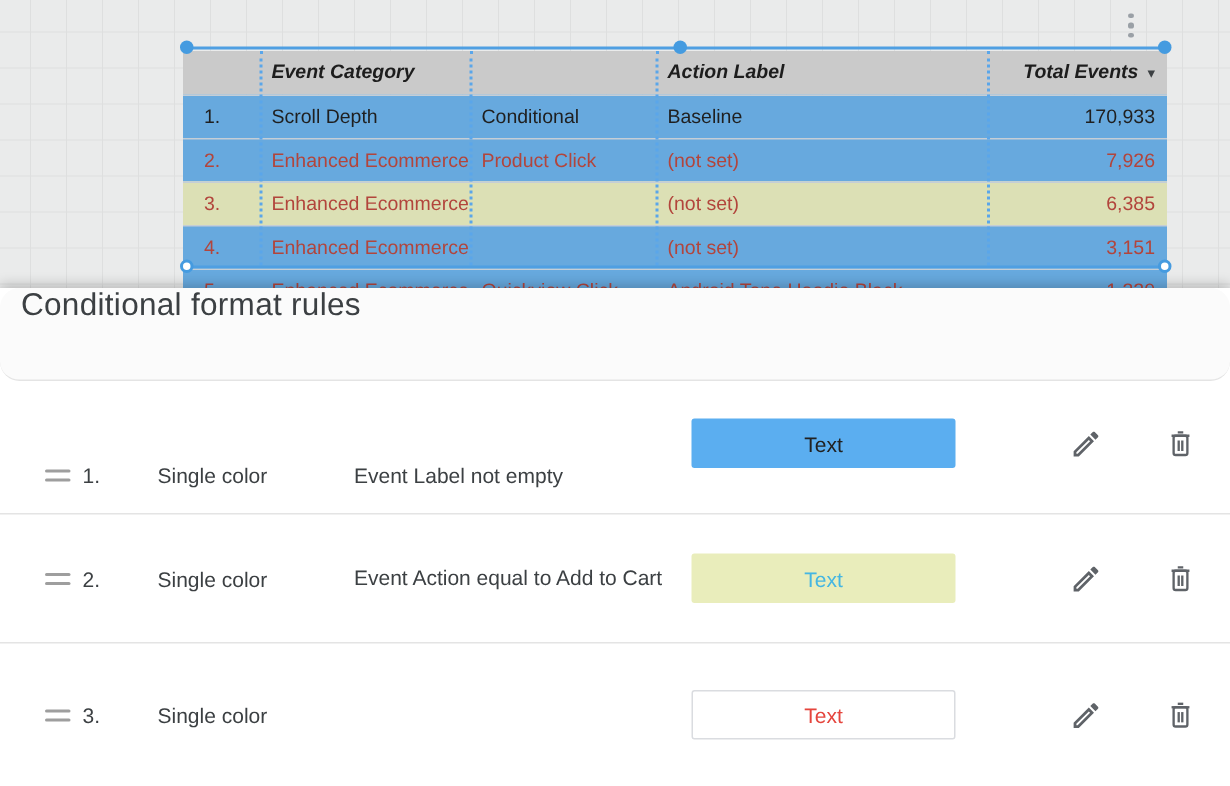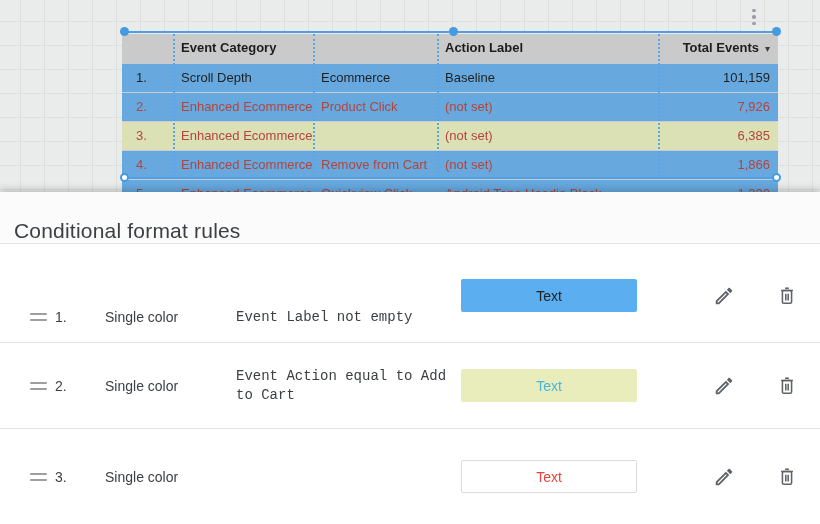--- a/index.html
+++ b/index.html
@@ -12,21 +12,21 @@
     background-color:#eaebeb;
     background-image:linear-gradient(#dedfdf 1px,transparent 1px),
                      linear-gradient(90deg,#dedfdf 1px,transparent 1px);
     background-size:24px 24px;background-position:-4px -3px;
   }
   .kebab{position:absolute;left:747px;top:4px;width:14px;height:26px;display:flex;
          flex-direction:column;align-items:center;justify-content:center;gap:3px;cursor:pointer;}
   .kebab i{width:3.5px;height:3.5px;border-radius:50%;background:#9aa0a6;}
 
   .table{position:absolute;left:122px;top:34px;width:656px;}
-  .thead{position:relative;height:29px;background:#cacaca;font-weight:bold;font-size:13px;color:#1d1d1d;}
+  .thead{position:relative;height:29px;background:#cacaca;font-weight:bold;font-size:13px;color:#1d1d1d;font-style:italic;}
   .trow{position:relative;height:29px;font-size:13px;border-top:1px solid #c5ced6;}
   .bg-blue{background:#67a9de;}
   .bg-yellow{background:#dce0b5;}
   .t-dark .c{color:#1f1f1f;}
   .t-red .c{color:#b2453c;}
   .c,.h{position:absolute;top:0;height:100%;line-height:28px;white-space:nowrap;}
   .pos-num{left:14px;}
   .pos-cat{left:59px;}
   .pos-act{left:199px;}
   .pos-lab{left:323px;}
@@ -37,34 +37,34 @@
   .sel-line{position:absolute;left:122px;width:656px;height:2px;background:#4f9fe2;z-index:5;}
   .sel-top{top:31px;}
   .sel-bottom{top:177px;}
   .handle{position:absolute;width:9px;height:9px;border-radius:50%;background:#459be0;z-index:6;}
   .handle.hollow{background:#fff;border:2px solid #459be0;}
   .dotcol{position:absolute;top:34px;height:143px;width:0;border-left:2px dotted #5aa6ea;z-index:4;}
 
   
   .panel{position:absolute;left:0;top:192px;width:820px;height:332px;background:#fff;
          box-shadow:0 -2px 8px rgba(0,0,0,.22);}
-  .panel-header{position:absolute;left:0;top:0;width:100%;height:52px;background:#fbfbfb;
-                border-bottom:1px solid #e4e4e4;display:flex;align-items:flex-end;}
+  .panel-header{position:absolute;left:0;top:0;width:100%;height:62px;background:#fbfbfb;
+                border-bottom:1px solid #e4e4e4;display:flex;align-items:flex-start;border-radius:13px;}
   .panel-title{font-size:21px;color:#3c4043;margin-left:14px;letter-spacing:.2px;}
   .rule{position:absolute;left:0;width:100%;color:#3c4043;font-size:14px;}
   .rule-1{top:50px;height:101px;border-bottom:1px solid #e4e4e4;}
   .rule-1 .mid{top:25px;}
   .rule-2{top:151px;height:86px;border-bottom:1px solid #e4e4e4;}
   .rule-3{top:237px;height:95px;}
   .mid{position:absolute;top:0;height:100%;display:flex;align-items:center;}
   .col-drag{left:28px;width:20px;cursor:grab;flex-direction:column;justify-content:center;gap:4px;display:flex;}
   .col-drag i{display:block;width:17px;height:2px;background:#9e9e9e;border-radius:1px;}
   .col-num{left:55px;}
   .col-type{left:105px;}
-  .col-cond{left:236px;width:218px;white-space:pre-line;line-height:19px;font-family:Liberation Mono, monospace;}
+  .col-cond{left:236px;width:218px;white-space:pre-line;line-height:19px;}
   .swatch{left:461px;width:176px;height:33px;top:50%;margin-top:-16.5px;border-radius:2px;
           display:flex;align-items:center;justify-content:center;position:absolute;cursor:pointer;}
   .rule-1 .swatch{margin-top:0;top:37px;}
   .sw-1{background:#5baef0;color:#212121;}
   .sw-2{background:#e9edbb;color:#45b6e2;}
   .sw-3{background:#ffffff;color:#e5453d;border:1px solid #dadce0;}
   .icon-btn{position:absolute;width:36px;height:36px;top:50%;margin-top:-18px;display:flex;
             align-items:center;justify-content:center;cursor:pointer;border:none;background:none;padding:0;}
   .rule-1 .icon-btn{margin-top:0;top:36px;}
   .btn-edit{left:706px;}
@@ -88,46 +88,45 @@
       <div class="thead">
         <span class="h pos-num"></span>
         <span class="h pos-cat">Event Category</span>
         <span class="h pos-lab">Action Label</span>
         <span class="h pos-tot"><span>Total Events</span><span class="sort">▾</span></span>
       </div>
 
       <div class="trow bg-blue t-dark">
         <span class="c pos-num">1.</span>
         <span class="c pos-cat">Scroll Depth</span>
-        <span class="c pos-act">Ecommerce</span>
+        <span class="c pos-act">Conditional</span>
         <span class="c pos-lab">Baseline</span>
-        <span class="c pos-tot">101,159</span>
+        <span class="c pos-tot">170,933</span>
       </div>
 
       <div class="trow bg-blue t-red">
         <span class="c pos-num">2.</span>
         <span class="c pos-cat">Enhanced Ecommerce</span>
         <span class="c pos-act">Product Click</span>
         <span class="c pos-lab">(not set)</span>
         <span class="c pos-tot">7,926</span>
       </div>
 
       <div class="trow bg-yellow t-red">
         <span class="c pos-num">3.</span>
         <span class="c pos-cat">Enhanced Ecommerce</span>
         <span class="c pos-lab">(not set)</span>
         <span class="c pos-tot">6,385</span>
       </div>
 
       <div class="trow bg-blue t-red">
         <span class="c pos-num">4.</span>
         <span class="c pos-cat">Enhanced Ecommerce</span>
-        <span class="c pos-act">Remove from Cart</span>
         <span class="c pos-lab">(not set)</span>
-        <span class="c pos-tot">1,866</span>
+        <span class="c pos-tot">3,151</span>
       </div>
 
       <div class="trow bg-blue t-red">
         <span class="c pos-num">5.</span>
         <span class="c pos-cat">Enhanced Ecommerce</span>
         <span class="c pos-act">Quickview Click</span>
         <span class="c pos-lab">Android Tone Hoodie Black</span>
         <span class="c pos-tot">1,320</span>
       </div>
     </div>

